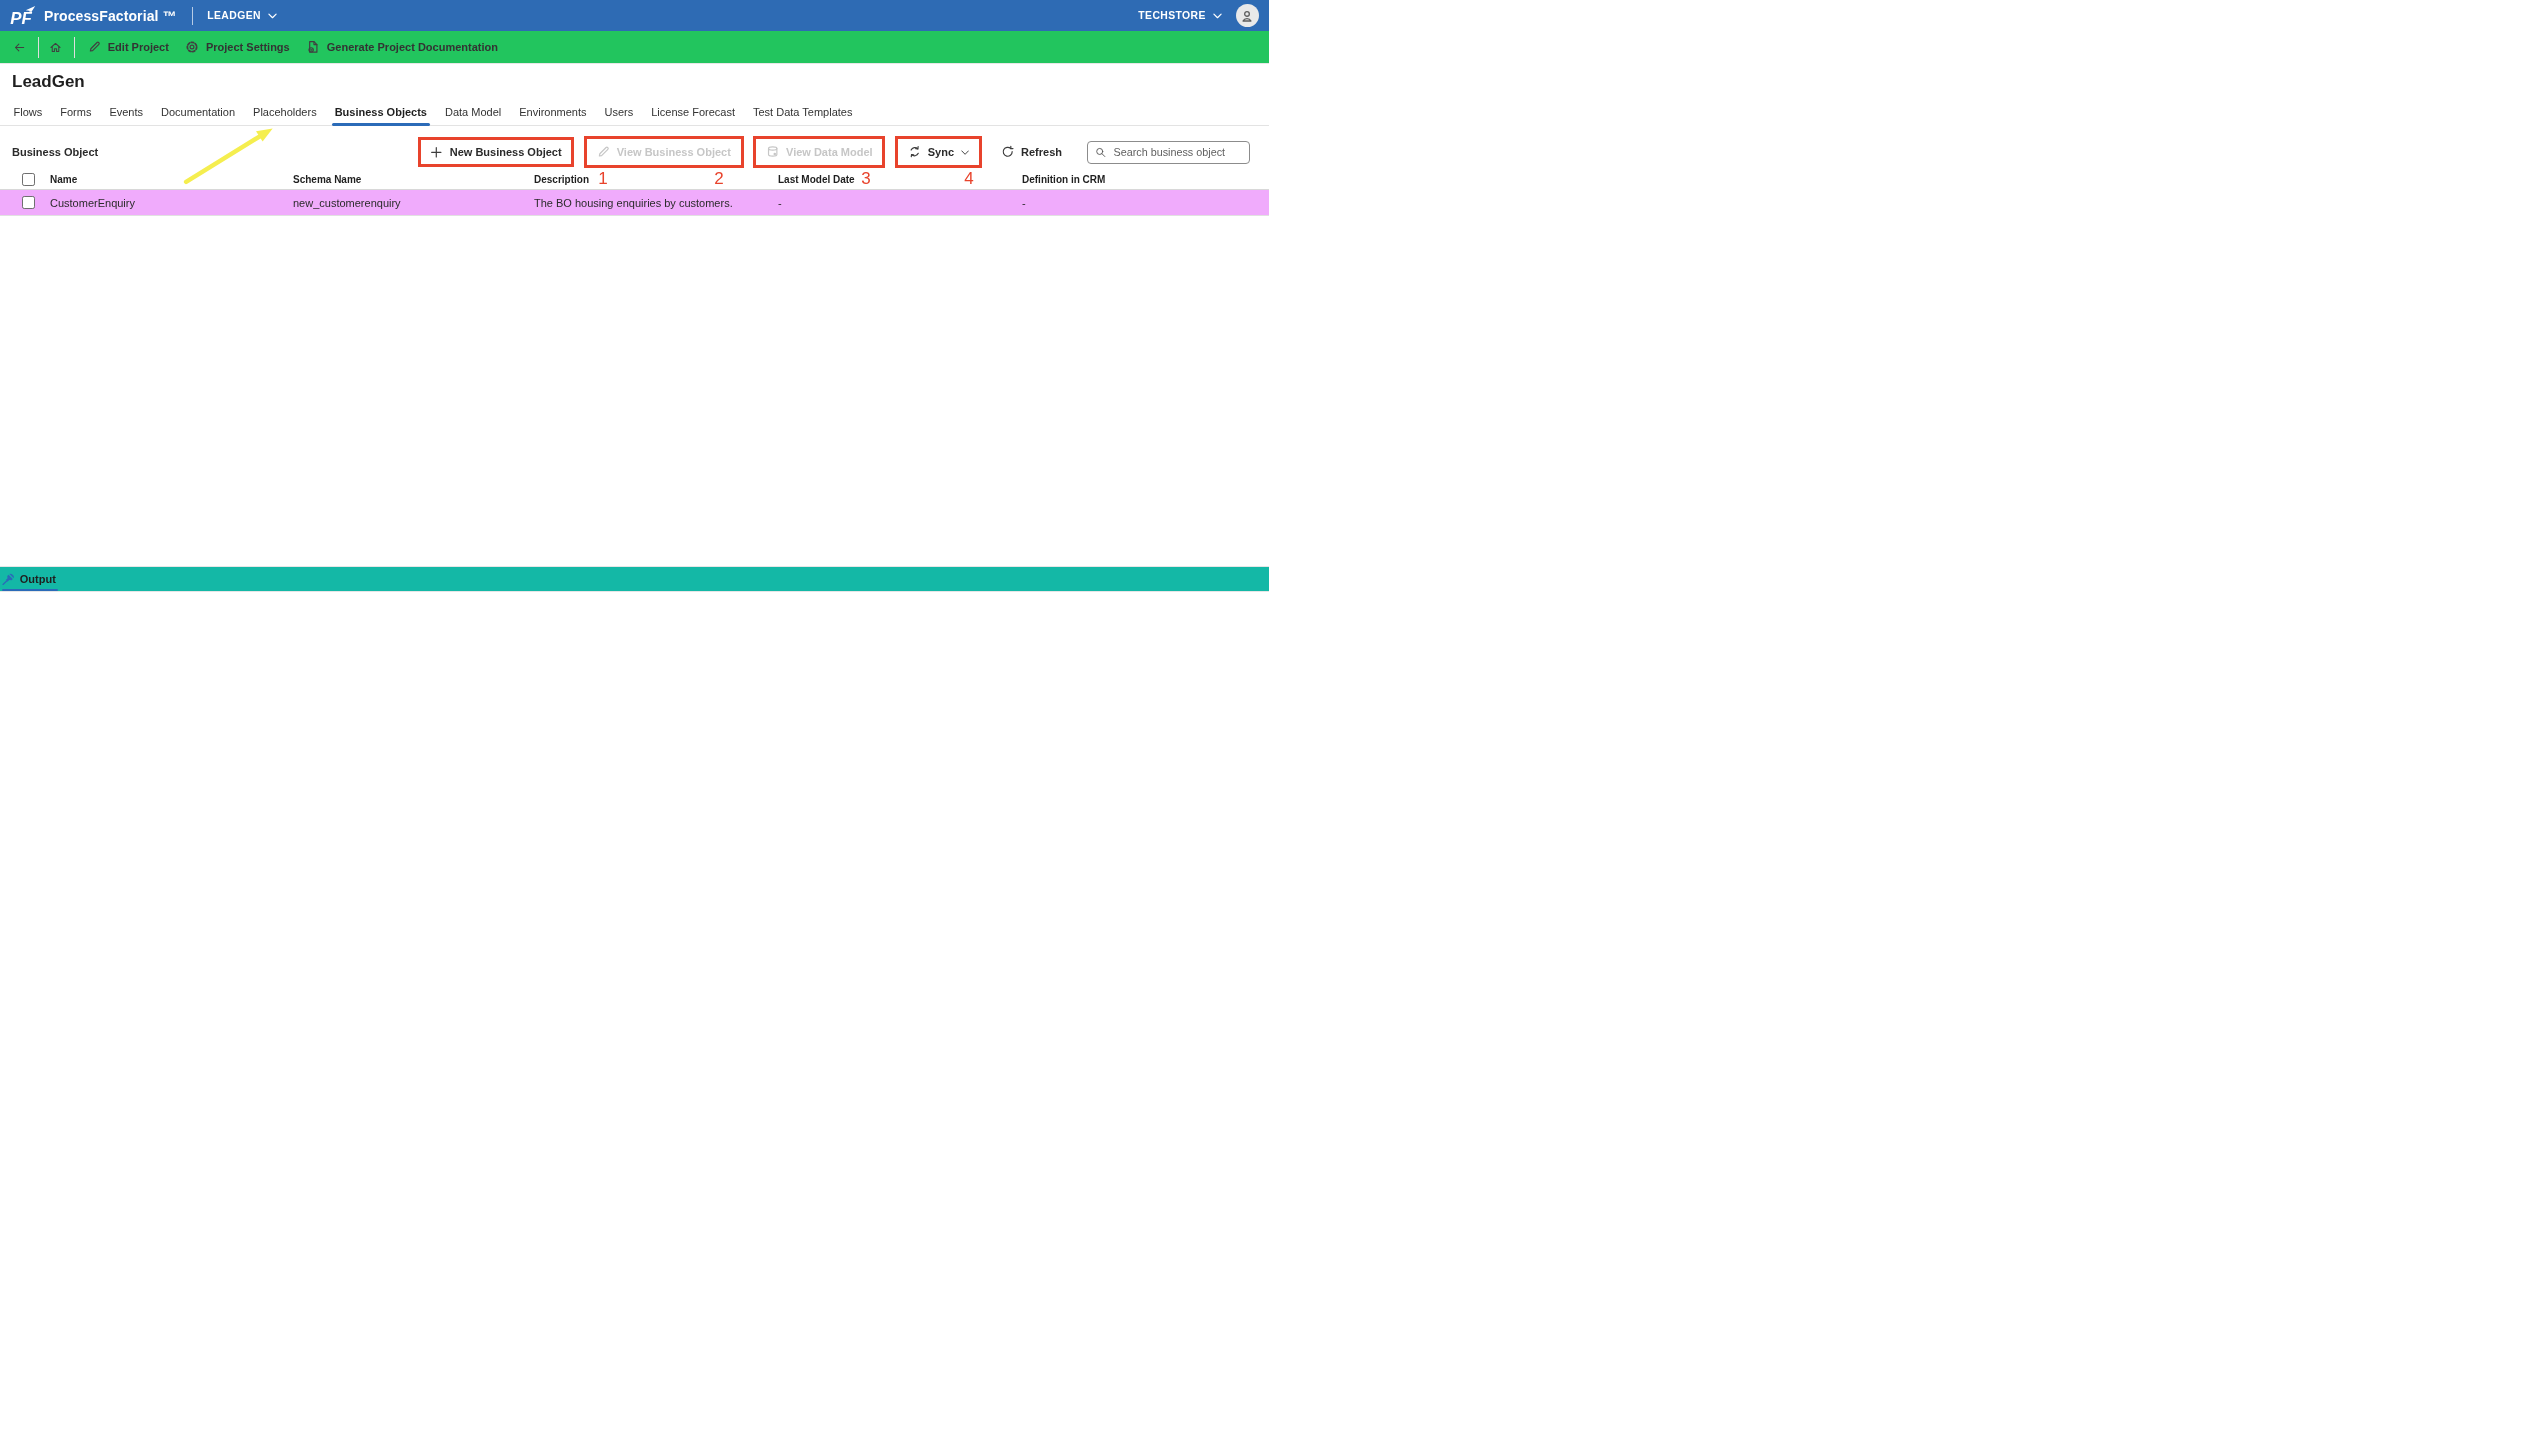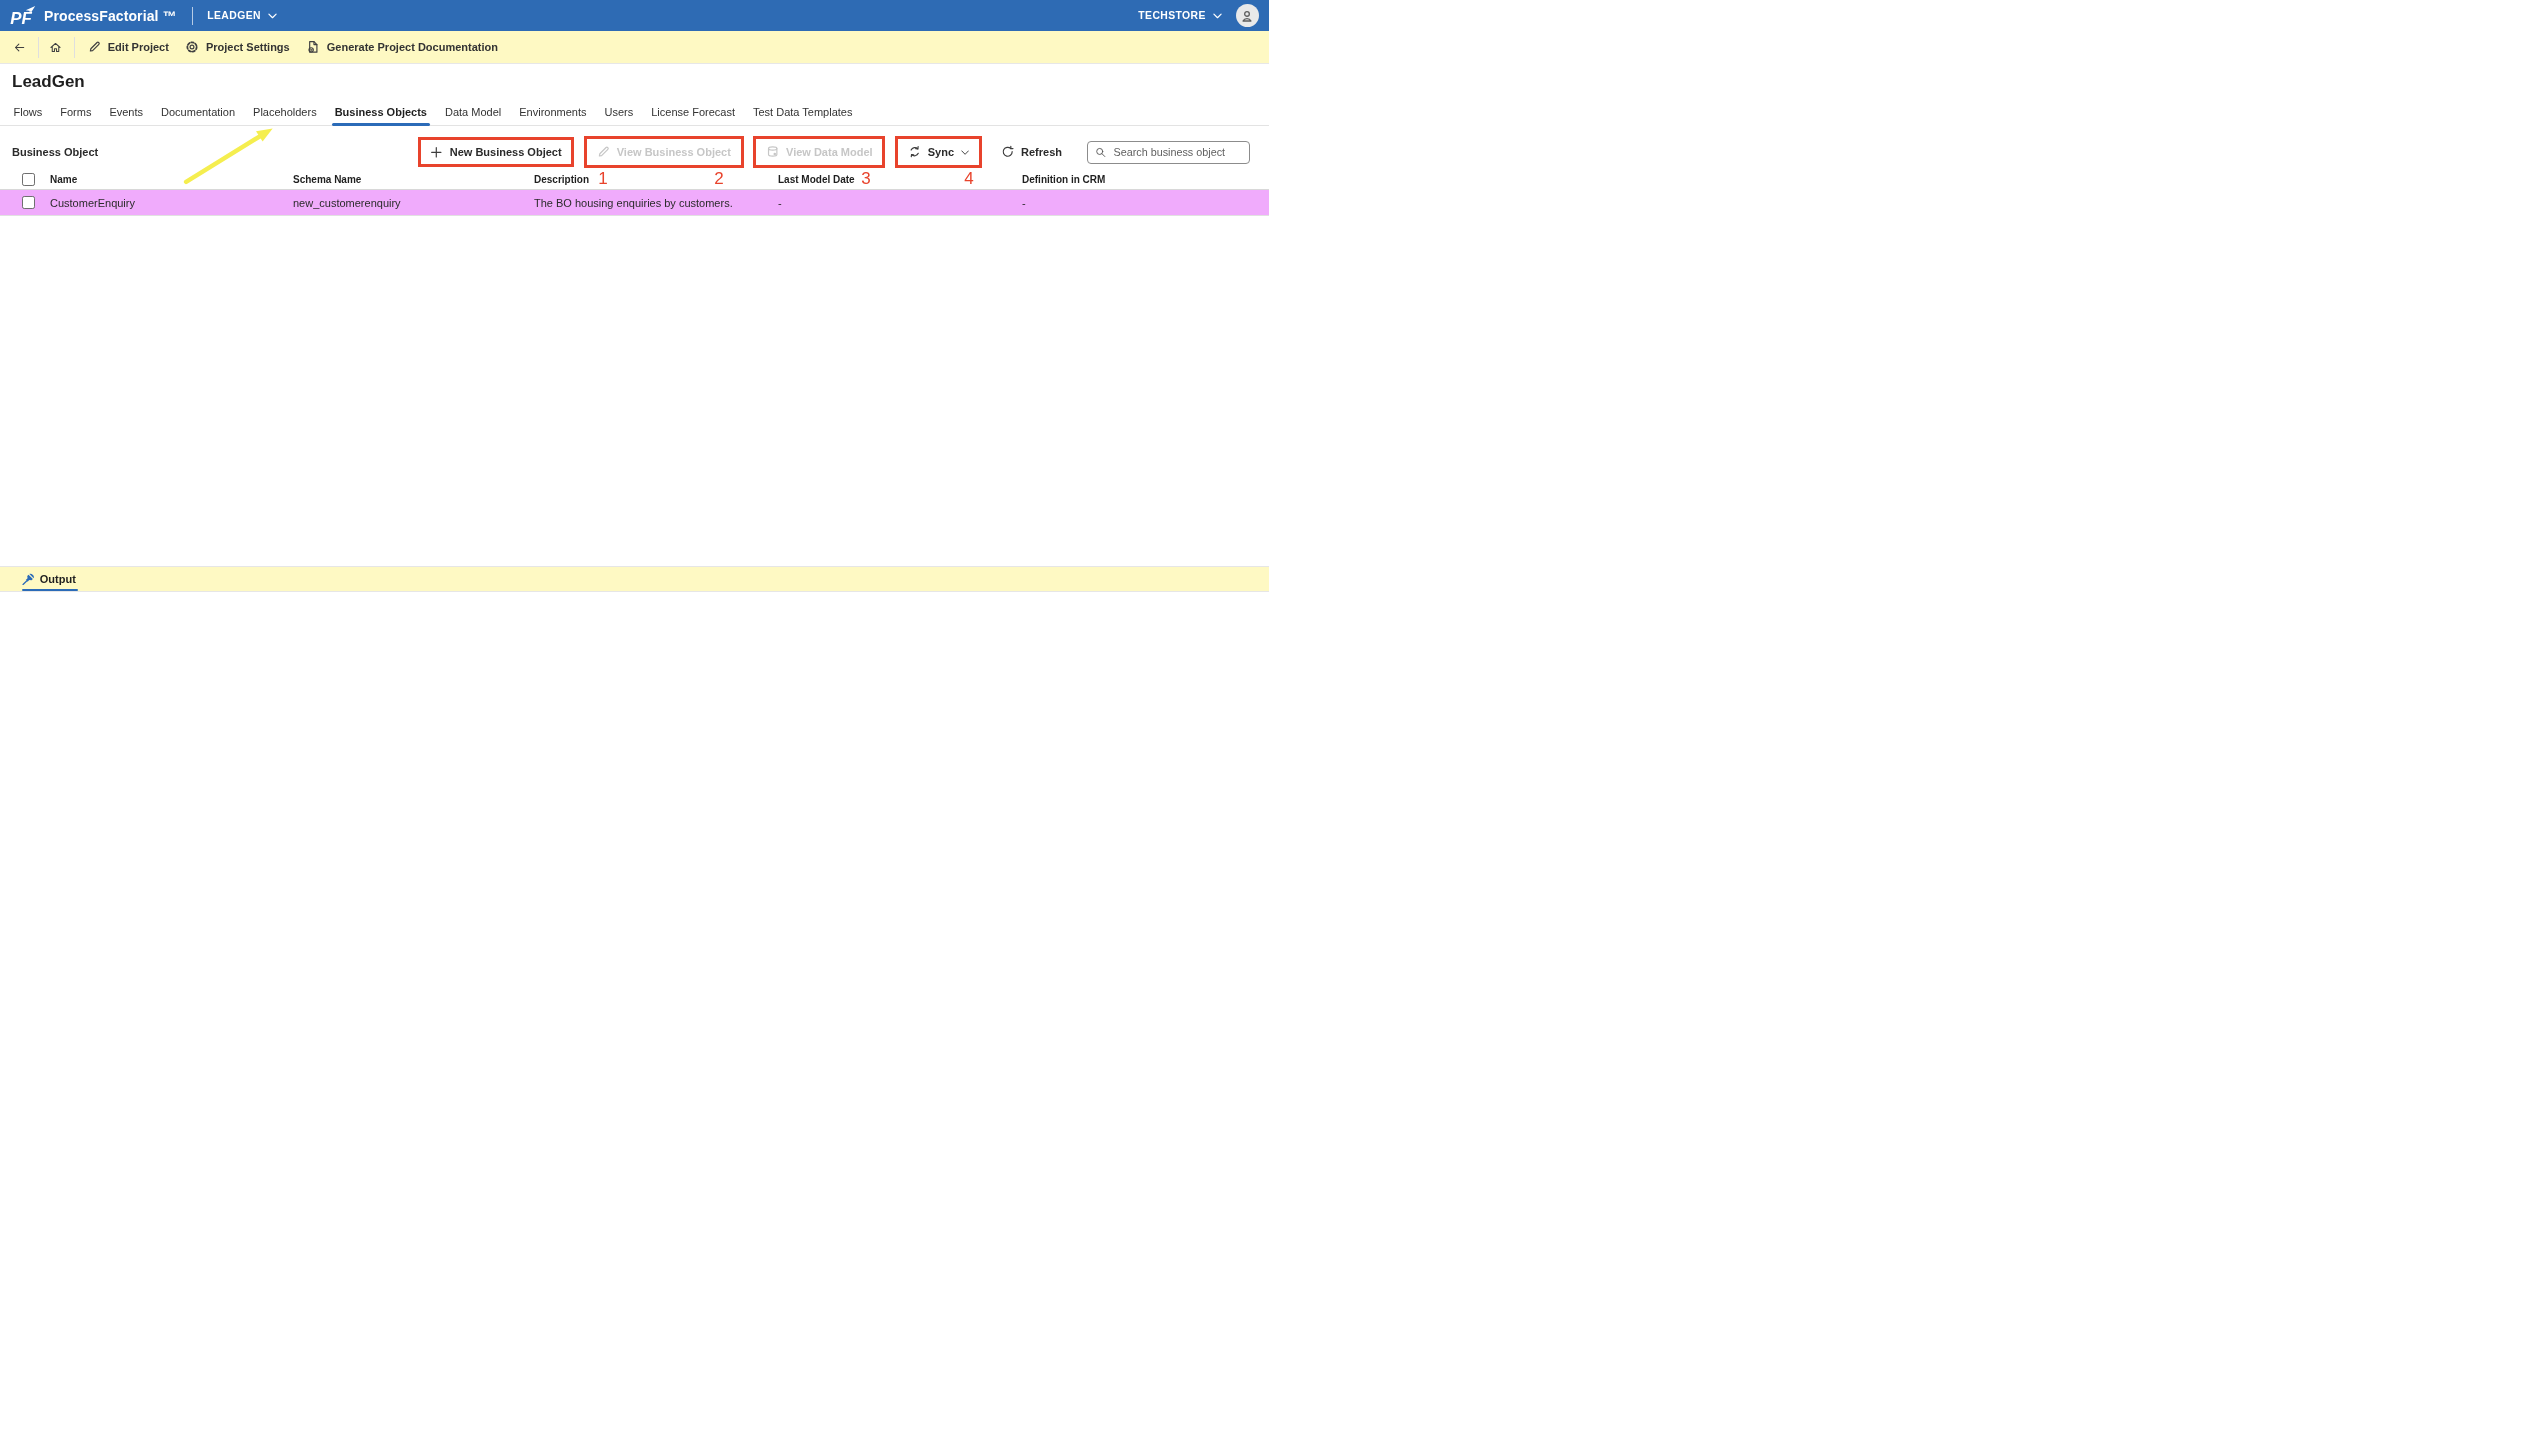--- a/index.html
+++ b/index.html
@@ -21,21 +21,21 @@
   .switcher { display: flex; align-items: center; gap: 7.4px; font-size: 10.4px; font-weight: 700;
     letter-spacing: 0.4px; cursor: pointer; }
   .spacer { flex: 1; }
   .tenant-wrap { display: flex; align-items: center; gap: 13.4px; }
   .avatar { width: 23px; height: 23px; border-radius: 50%; background: #E9E9E9;
     display: flex; align-items: center; justify-content: center; }
 
   
   .cmdbar {
     height: 33px; display: flex; align-items: center; padding: 0 7.4px;
-    border-bottom: 0.7px solid #E7E7E7; background: #fef9c3;
+    border-bottom: 0.7px solid #E7E7E7; background: #22c55e;
   }
   .icon-btn { width: 25px; height: 25px; display: flex; align-items: center; justify-content: center;
     background: none; border: none; cursor: pointer; }
   .v-div { width: 0.7px; height: 21px; background: #DFDFDF; margin: 0 5.2px; }
   .cmd-item { display: flex; align-items: center; gap: 6.7px; padding: 0 8.2px; height: 25px;
     background: none; border: none; cursor: pointer; font-family: inherit;
     font-size: 11px; font-weight: 700; color: #333; white-space: nowrap; }
 
   
   .page-title { font-size: 17px; font-weight: 700; margin: 8.2px 0 0 12px; color: #1F1F1F; }
@@ -78,23 +78,23 @@
   .ic { fill: none; stroke: #404040; stroke-width: 1.6; stroke-linecap: round; stroke-linejoin: round; }
   .ic-white { stroke: #fff; }
   .ic-thick-dash { stroke-dasharray: 3.2 2.4; stroke-width: 2.4; }
 
   
   .anno-num { position: absolute; top: 169px; transform: translateX(-50%);
     color: #E8432C; font-size: 17px; font-weight: 400; pointer-events: none; }
   .anno-arrow { position: absolute; left: 171px; top: 119px; pointer-events: none; }
 
   
-  .output-bar { position: absolute; left: 0; right: 0; top: 566px; height: 26px; background: #fef9c3;
+  .output-bar { position: absolute; left: 0; right: 0; top: 566px; height: 26px; background: #14b8a6;
     border-top: 0.7px solid #E6E6E6; border-bottom: 0.7px solid #E6E6E6;
-    display: flex; align-items: center; padding-left: 22px; }
+    display: flex; align-items: center; padding-left: 2px; }
   .output-tab { position: relative; display: flex; align-items: center; gap: 5.2px; height: 100%;
     padding-right: 2.2px; cursor: pointer; font-size: 11px; font-weight: 700; color: #1F1F1F; }
   .output-tab::after { content: ""; position: absolute; left: 0; right: 0; bottom: 0; height: 2.2px;
     background: #2B6BB8; border-radius: 1.5px; }
 </style>
 </head>
 <body>
 
 <div class="app">
 

